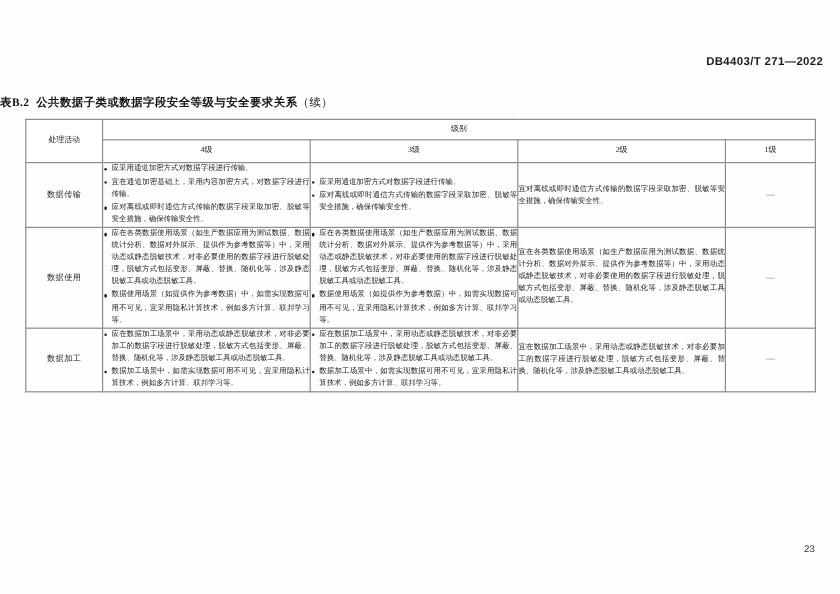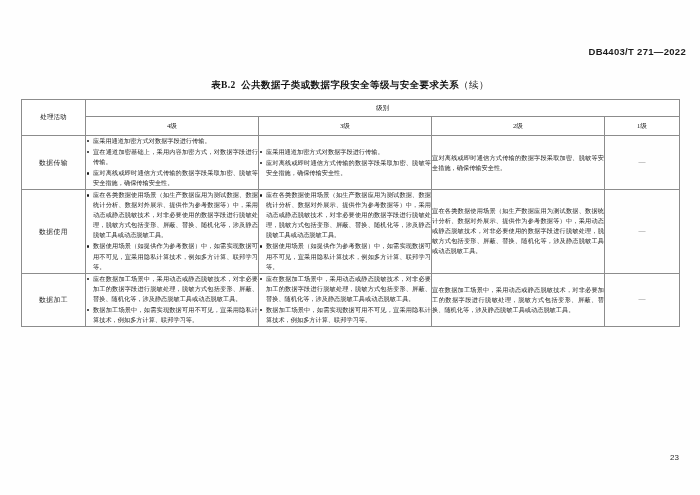--- a/index.html
+++ b/index.html
@@ -30,21 +30,21 @@
     letter-spacing: 0.3px;
     font-family: "Liberation Sans", "DejaVu Sans", sans-serif;
     color: #1c1c1c;
     font-weight: 600;
   }
   .table-title {
     position: absolute;
     top: 79px;
     left: 0;
     width: 700px;
-    text-align: center;
+    text-align: left;
     font-size: 9.5px;
     font-weight: 700;
     letter-spacing: 0.4px;
     color: #141414;
   }
   .table-title .cont {
     font-weight: 400;
   }
   table.b2 {
     position: absolute;

